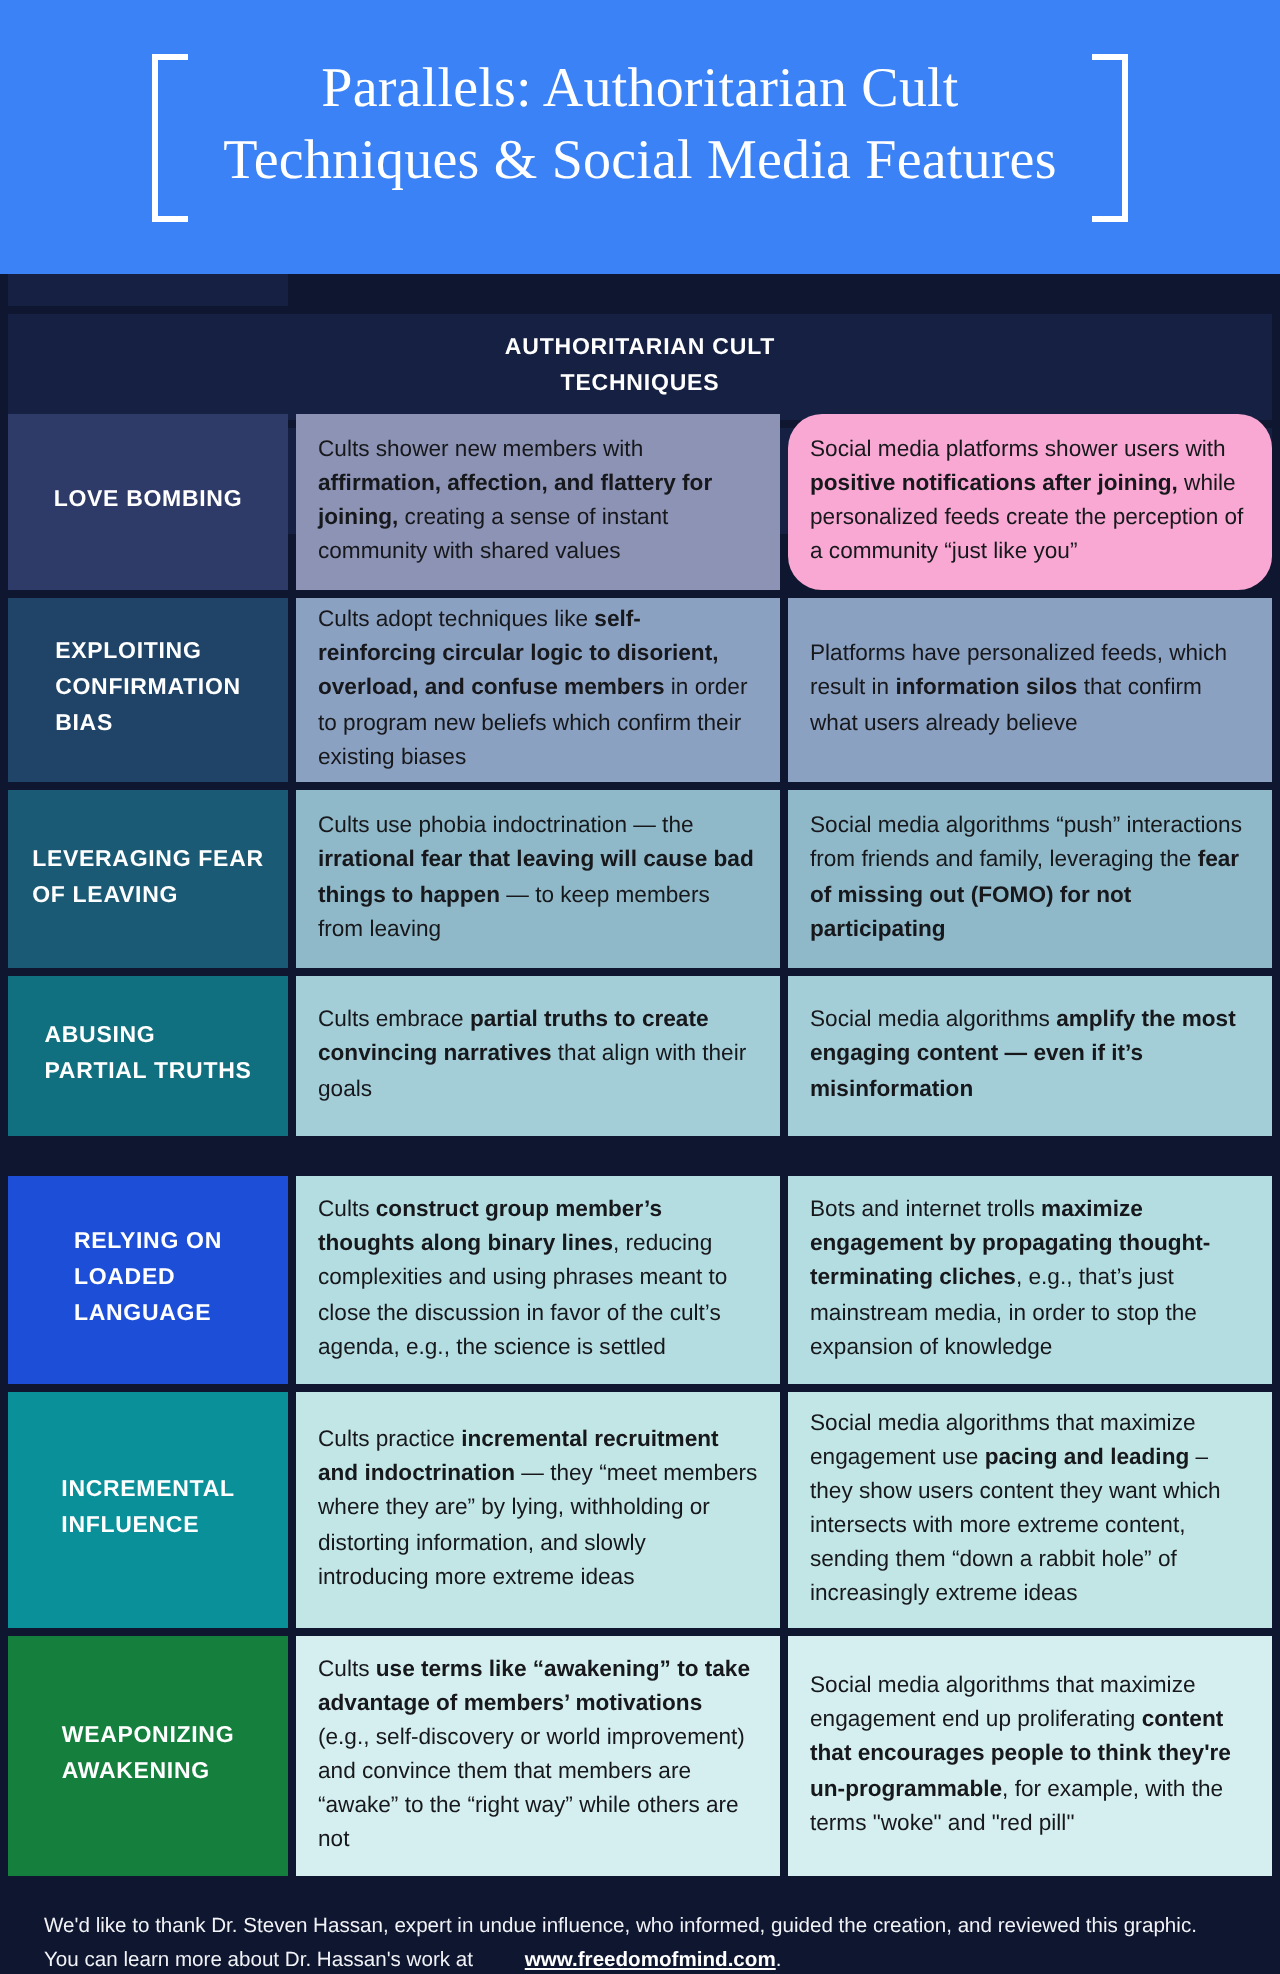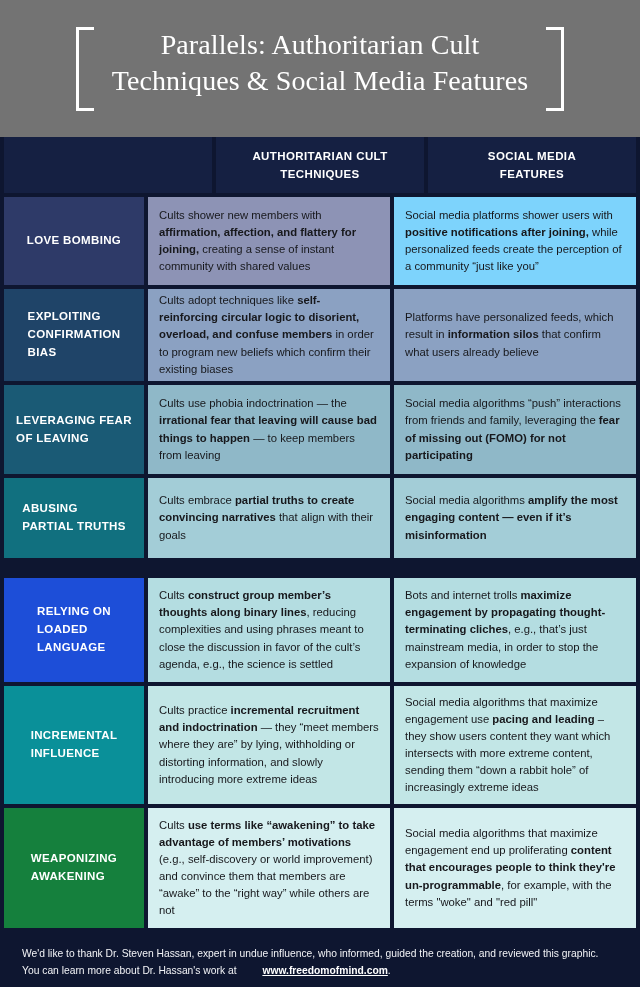--- a/index.html
+++ b/index.html
@@ -13,21 +13,21 @@
   #root {
     position: relative;
     width: 640px;
     height: 987px;
     background: #0e1630;
   }
 
   
   .title-banner {
     height: 137px;
-    background: #737373;
+    background: #3b82f6;
     display: flex;
     align-items: center;
     justify-content: center;
     position: relative;
   }
   .title-wrap {
     display: flex;
     align-items: stretch;
     gap: 14px;
     padding: 0 4px;
@@ -111,21 +111,21 @@
     display: flex;
     align-items: center;
     padding: 10px 11px;
     color: #17181c;
     font-size: 11.3px;
     line-height: 1.52;
   }
   .cell-body p { margin: 0; }
   .cell-body b { font-weight: bold; }
 
-  .header-row { height: 56px; }
+  .header-row { height: 66px; flex-direction: column; }
 
   
   .footer {
     background: #0e1630;
     padding: 14px 22px 10px 22px;
     color: #ffffff;
   }
   .credit {
     font-size: 10.3px;
     line-height: 1.62;
@@ -165,21 +165,21 @@
       <div class="cell-head">SOCIAL MEDIA
 FEATURES</div>
     </div>
 
     <div id="rows-host">
         <div class="row" style="margin-bottom: 4px; height: 88px;">
           <div class="cell-label" style="background: rgb(46, 58, 104);">LOVE BOMBING</div>
           <div class="cell-body" style="background: rgb(141, 147, 181);">
             <p>Cults shower new members with <b>affirmation, affection, and flattery for joining,</b> creating a sense of instant community with shared values</p>
           </div>
-          <div class="cell-body" style="background: #7dd3fc;">
+          <div class="cell-body" style="background: #f9a8d4; border-radius: 17px;">
             <p>Social media platforms shower users with <b>positive notifications after joining,</b> while personalized feeds create the perception of a community “just like you”</p>
           </div>
         </div>
         <div class="row" style="margin-bottom: 4px; height: 92px;">
           <div class="cell-label" style="background: rgb(31, 68, 104);">EXPLOITING
 CONFIRMATION
 BIAS</div>
           <div class="cell-body" style="background: rgb(139, 161, 194);">
             <p>Cults adopt techniques like <b>self-reinforcing circular logic to disorient, overload, and confuse members</b> in order to program new beliefs which confirm their existing biases</p>
           </div>

